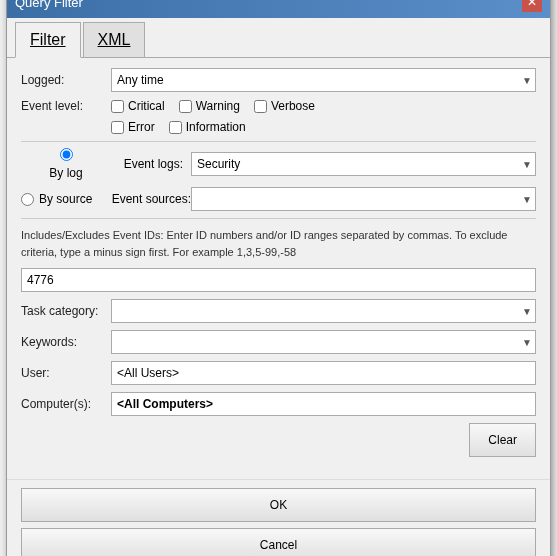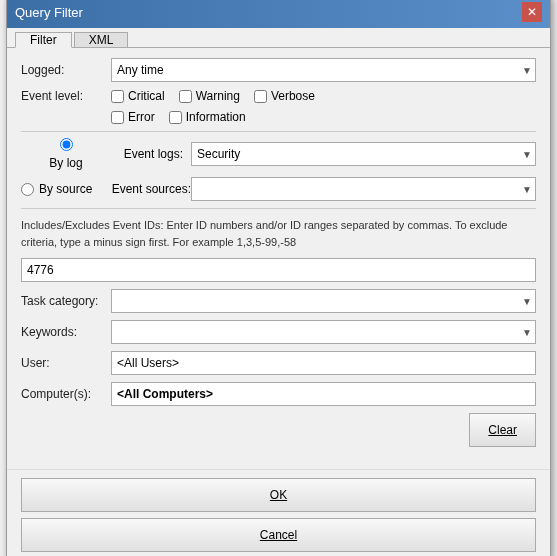--- a/index.html
+++ b/index.html
@@ -41,26 +41,27 @@
       justify-content: center;
     }
     .tabs {
       display: flex;
       border-bottom: 1px solid #ababab;
       background: #f0f0f0;
       padding: 4px 8px 0;
       gap: 2px;
     }
     .tab {
-      padding: 0 14px;
+      padding: 8px 14px;
       border: 1px solid #ababab;
       border-bottom: none;
       background: #e0e0e0;
       cursor: pointer;
-      font-size: 12px;
+      font-size: 16px;
+      text-decoration: underline;
     }
     .tab.active {
       background: #f0f0f0;
       border-bottom: 1px solid #f0f0f0;
       margin-bottom: -1px;
       z-index: 1;
     }
     .content {
       padding: 10px 14px;
     }
@@ -147,21 +148,20 @@
       margin-top: 6px;
       flex-direction: column;
     }
     .btn {
       padding: 9px 18px;
       border: 1px solid #aaa;
       background: linear-gradient(to bottom, #f8f8f8, #e0e0e0);
       cursor: pointer;
       font-size: 12px;
       min-width: 60px;
-      text-decoration: underline;
     }
     .clear-btn-row {
       display: flex;
       justify-content: flex-end;
       margin-bottom: 6px;
     }
     .divider {
       border: none;
       border-top: 1px solid #ccc;
       margin: 6px 0;

